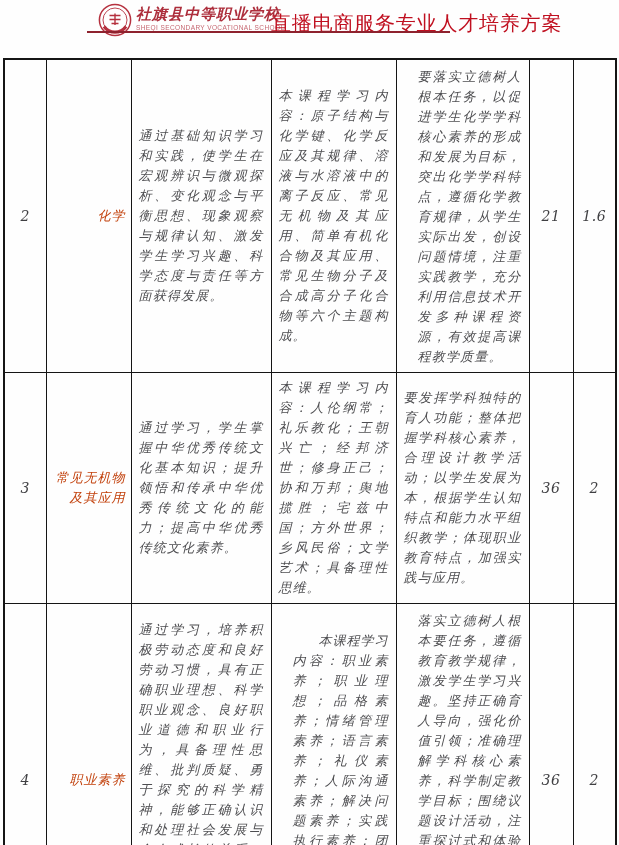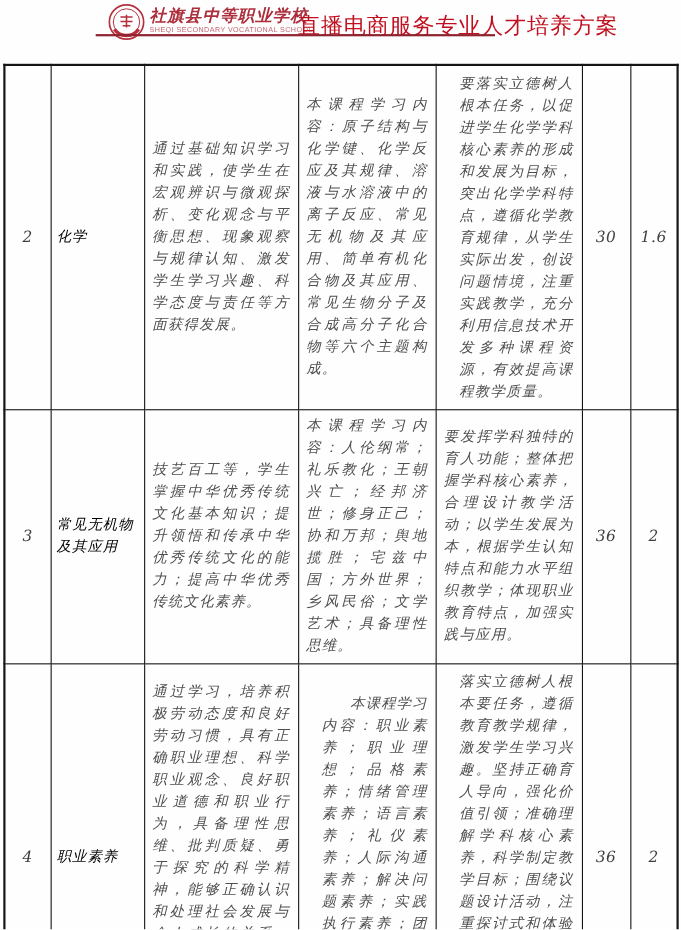--- a/index.html
+++ b/index.html
@@ -31,21 +31,21 @@
     border:2px solid #151515;
   }
   table.doc td{border:1px solid #151515;vertical-align:middle;overflow:hidden;font-style:italic;}
   col.c-no{width:42px;} col.c-course{width:85px;} col.c-obj{width:140px;}
   col.c-content{width:125px;} col.c-req{width:133px;} col.c-hours{width:44px;} col.c-credits{width:43px;}
   tr.r-2{height:272px;} tr.r-3{height:207px;} tr.r-4{height:306px;}
   td.num,td.hours,td.credits{
     text-align:center;font-size:14px;color:#3f3f42;letter-spacing:0.5px;
   }
   td.course{
-    text-align:left;font-size:13px;color:#000000;letter-spacing:1px;line-height:20px;
+    text-align:right;font-size:13px;color:#c2410c;letter-spacing:1px;line-height:20px;
     padding:0 5px;
   }
   .para{
     font-size:13px;color:#4e4e51;line-height:20px;letter-spacing:1.2px;
     text-align:justify;text-justify:inter-character;padding:4px 6px;
   }
   td.content-cell .para{letter-spacing:1px;}
   td.top-align{vertical-align:top;}
   td.top-align .para{padding-top:6px;padding-left:20px;}
   .indent .para{text-indent:2em;}
@@ -86,28 +86,28 @@
         <td class="course">化学</td>
         <td>
             <div class="para">通过基础知识学习和实践，使学生在宏观辨识与微观探析、变化观念与平衡思想、现象观察与规律认知、激发学生学习兴趣、科学态度与责任等方面获得发展。</div>
           </td>
         <td class="content-cell">
             <div class="para">本课程学习内容：原子结构与化学键、化学反应及其规律、溶液与水溶液中的离子反应、常见无机物及其应用、简单有机化合物及其应用、常见生物分子及合成高分子化合物等六个主题构成。</div>
           </td>
         <td class="top-align">
             <div class="para">要落实立德树人根本任务，以促进学生化学学科核心素养的形成和发展为目标，突出化学学科特点，遵循化学教育规律，从学生实际出发，创设问题情境，注重实践教学，充分利用信息技术开发多种课程资源，有效提高课程教学质量。</div>
           </td>
-        <td class="hours">30</td>
+        <td class="hours">21</td>
         <td class="credits">1.6</td>
       </tr>
       <tr class="r-3">
         <td class="num">3</td>
         <td class="course">常见无机物及其应用</td>
         <td>
-            <div class="para">技艺百工等，学生掌握中华优秀传统文化基本知识；提升领悟和传承中华优秀传统文化的能力；提高中华优秀传统文化素养。</div>
+            <div class="para">通过学习，学生掌握中华优秀传统文化基本知识；提升领悟和传承中华优秀传统文化的能力；提高中华优秀传统文化素养。</div>
           </td>
         <td class="content-cell">
             <div class="para">本课程学习内容：人伦纲常；礼乐教化；王朝兴亡；经邦济世；修身正己；协和万邦；舆地揽胜；宅兹中国；方外世界；乡风民俗；文学艺术；具备理性思维。</div>
           </td>
         <td>
             <div class="para">要发挥学科独特的育人功能；整体把握学科核心素养，合理设计教学活动；以学生发展为本，根据学生认知特点和能力水平组织教学；体现职业教育特点，加强实践与应用。</div>
           </td>
         <td class="hours">36</td>
         <td class="credits">2</td>
       </tr>

